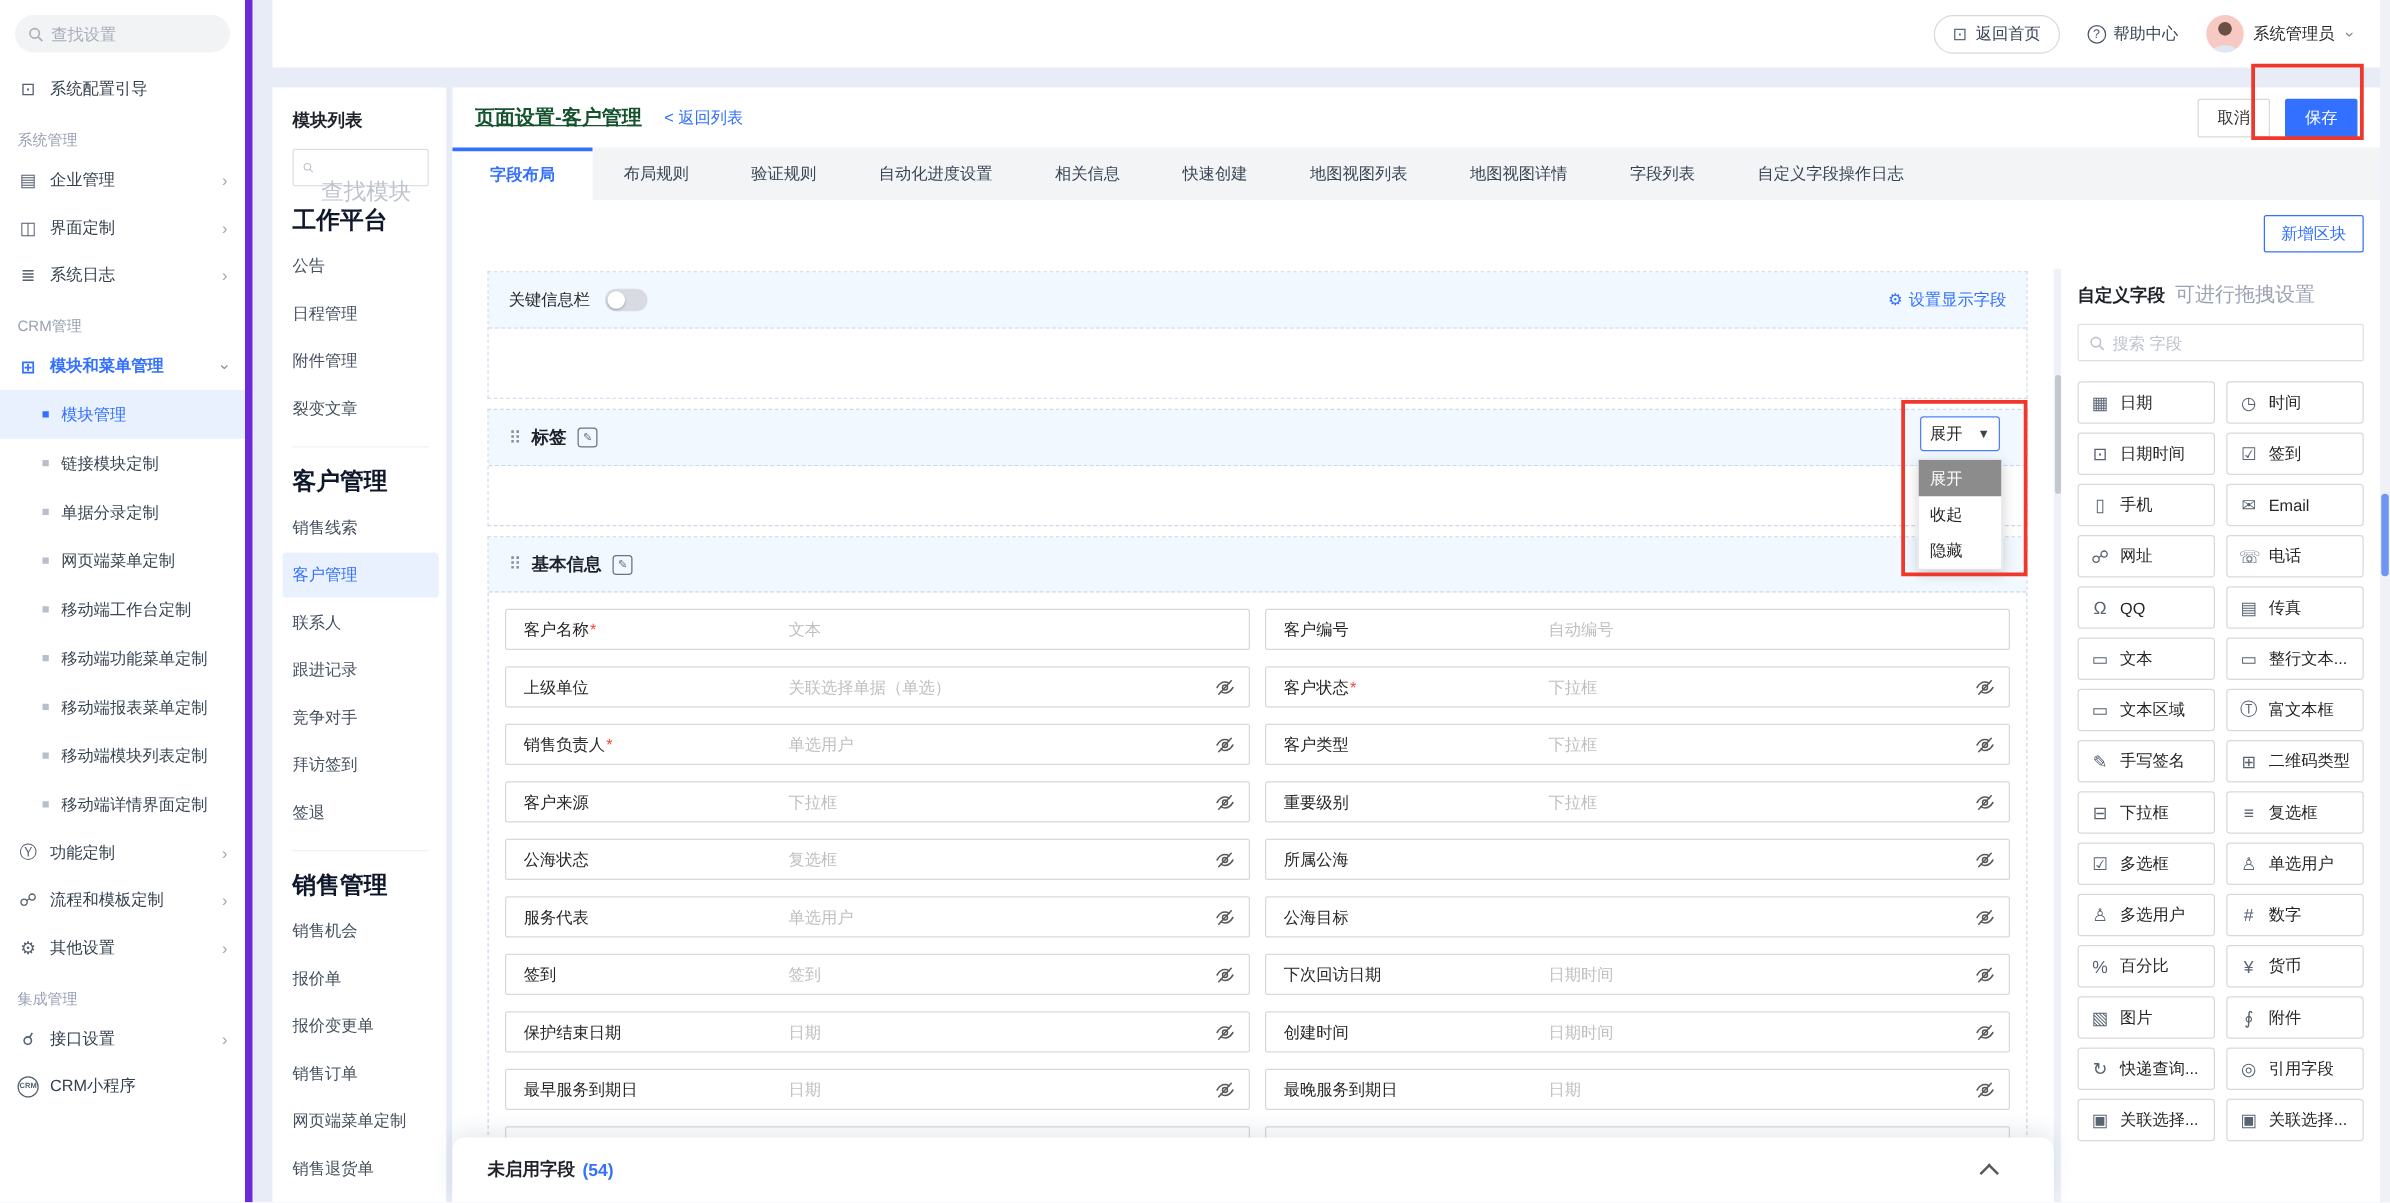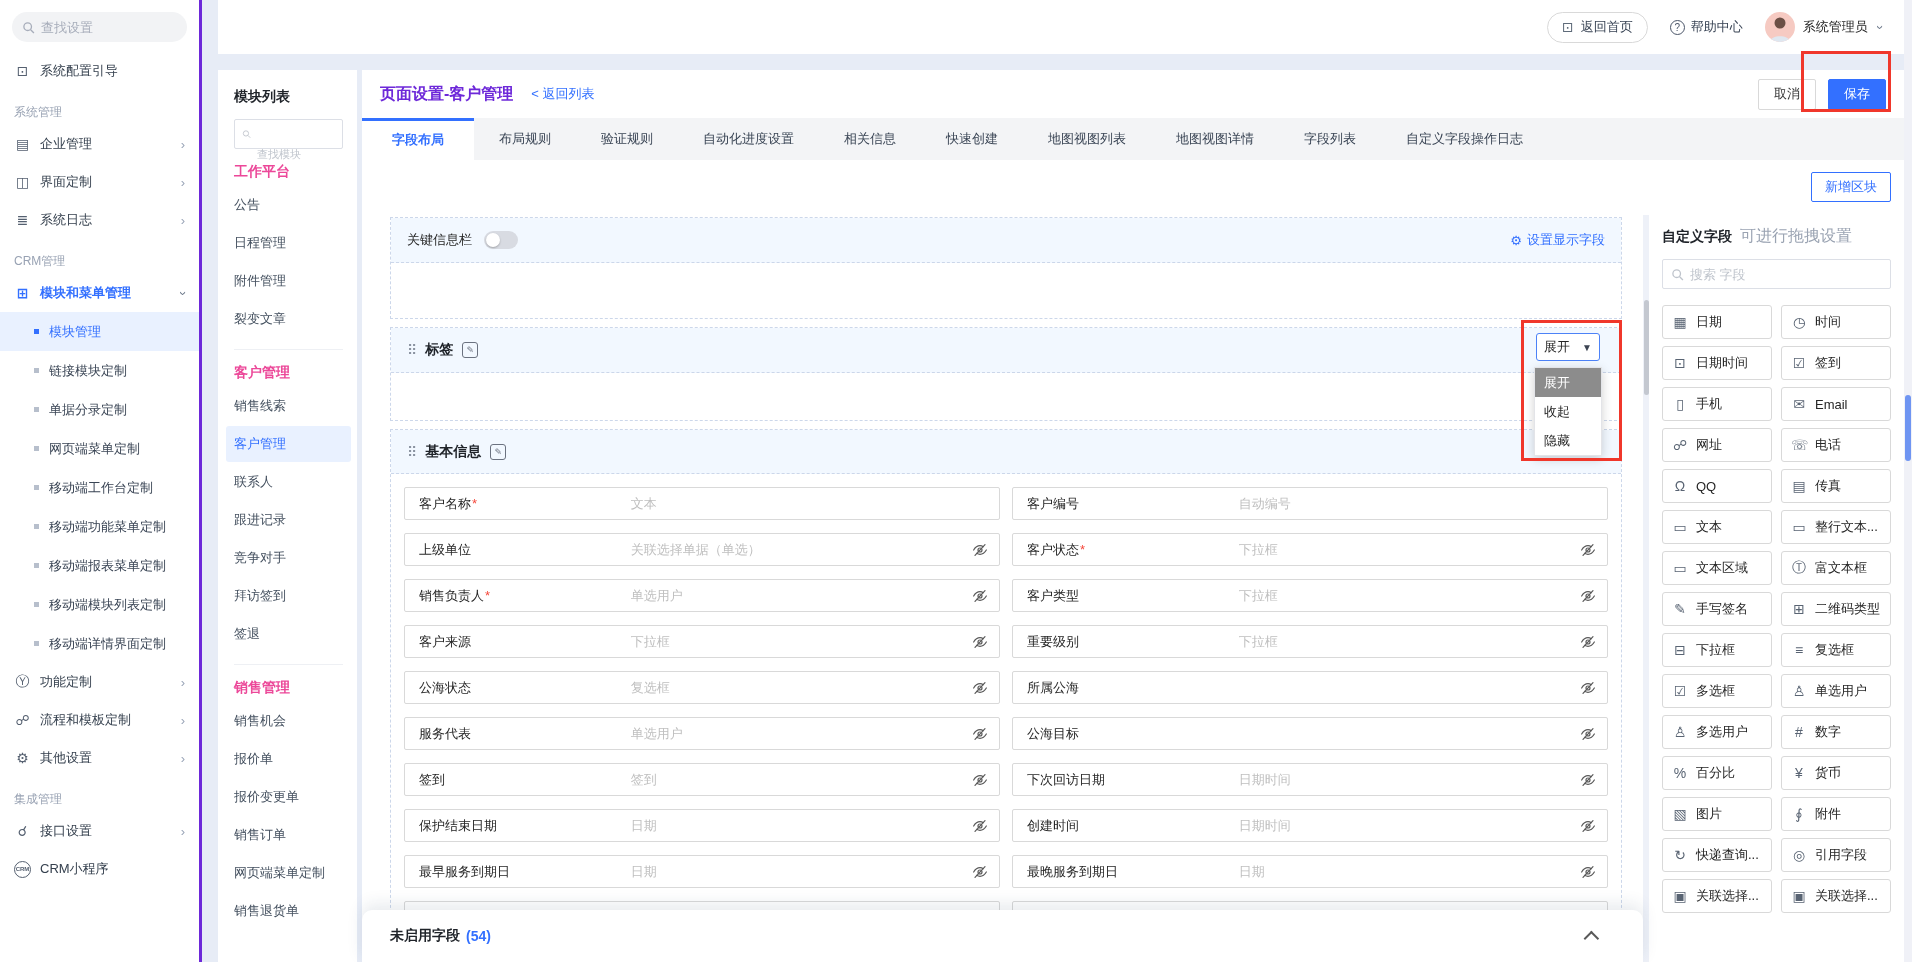--- a/index.html
+++ b/index.html
@@ -1,21 +1,21 @@
 <!DOCTYPE html>
 <html><head>
 <meta charset="utf-8">
 <style>
   * { margin:0; padding:0; box-sizing:border-box; }
   html,body { width:1912px; height:962px; overflow:hidden; }
   body { font-family:"Liberation Sans","DejaVu Sans",sans-serif; font-size:13px; color:#262626; }
   .app { position:relative; width:1912px; height:962px; background:#e7ecf6; overflow:hidden; }
 
   
-  .sidebar { position:absolute; left:0; top:0; width:202px; height:962px; background:#fff; border-right:3px solid #6d28d9; padding:12px 12px 0; overflow:hidden; }
+  .sidebar { position:absolute; left:0; top:0; width:202px; height:962px; background:#fff; border-right:6px solid #6d28d9; padding:12px 12px 0; overflow:hidden; }
   .s-search { display:flex; align-items:center; gap:6px; height:30px; background:#f2f3f5; border-radius:15px; padding:0 10px; color:#a7adba; }
   .s-search input { border:0; background:transparent; outline:none; width:120px; font-size:13px; color:#333; font-family:inherit; }
   .s-search input::placeholder { color:#a7adba; }
   .srow { display:flex; align-items:center; gap:9px; height:38px; color:#35404e; cursor:pointer; padding:0 2px; }
   .srow .s-ic { width:17px; text-align:center; color:#556070; font-size:14px; flex:none; }
   .sgroup-label { color:#98a2b3; font-size:12px; margin:14px 2px 4px; }
   .srow .arr { margin-left:auto; color:#9aa5b8; font-size:13px; }
   .srow.parent-active { color:#3370ff; font-weight:bold; }
   .srow.parent-active .s-ic { color:#3370ff; }
   .chev-d { margin-left:auto; color:#6f7b8c; display:inline-block; transform:rotate(90deg); font-weight:normal; }
@@ -32,32 +32,32 @@
   .help { display:flex; align-items:center; gap:6px; color:#394455; cursor:pointer; }
   .help-ic { width:15px; height:15px; border:1px solid #4a5568; border-radius:50%; font-size:10px; display:flex; align-items:center; justify-content:center; color:#4a5568; }
   .user { display:flex; align-items:center; gap:8px; cursor:pointer; }
   .avatar { width:30px; height:30px; border-radius:50%; background:#f6cac2; overflow:hidden; flex:none; }
   .user .chev-d { margin-left:2px; }
 
   
   .module-panel { position:absolute; left:218px; top:70px; width:139px; height:892px; background:#fff; padding:18px 14px 12px 16px; overflow:hidden; }
   .mp-title { font-size:14px; font-weight:bold; color:#1f2329; }
   .m-search { display:flex; align-items:center; gap:6px; height:30px; border:1px solid #dcdfe6; border-radius:2px; padding:0 7px; margin:13px 0 6px; color:#bfc4cc; }
-  .m-search input { border:0; outline:none; width:78px; font-size:11px; background:transparent; font-family:inherit;margin-top:39px; }
+  .m-search input { border:0; outline:none; width:78px; font-size:18px; background:transparent; font-family:inherit;margin-top:39px; }
   .m-search input::placeholder { color:#bfc4cc; }
   .module-group { padding-top:8px; }
   .module-group + .module-group { border-top:1px solid #eef0f4; margin-top:12px; padding-top:14px; }
-  .mg-title { font-weight:bold; font-size:14px; color:#ec4899; margin-bottom:6px; }
+  .mg-title { font-weight:bold; font-size:19px; color:#0f172a; margin-bottom:6px; }
   .m-item { height:36px; display:flex; align-items:center; color:#44505f; cursor:pointer; border-radius:3px; padding:0 8px; margin:2px -8px 2px -8px; }
   .m-item.active { background:#e9f1ff; color:#3370ff; }
 
   
   .main { position:absolute; left:362px; top:70px; width:1550px; height:892px; background:#fff; }
   .page-head { height:48px; display:flex; align-items:center; padding:0 26px 0 18px; }
-  .page-title { font-size:16px; font-weight:bold; color:#6d28d9; }
+  .page-title { font-size:16px; font-weight:bold; color:#14532d;text-decoration:underline; }
   .back-link { color:#3370ff; margin-left:18px; cursor:pointer; }
   .head-actions { margin-left:auto; display:flex; gap:12px; }
   .btn { height:31px; border-radius:2px; padding:0 15px; display:flex; align-items:center; cursor:pointer; font-size:13px; }
   .btn-plain { border:1px solid #d9d9d9; background:#fff; color:#333; }
   .btn-primary { background:#3370ff; color:#fff; border:1px solid #3370ff; }
   .tabbar { height:42px; background:#f3f4f6; display:flex; }
   .tab { padding:0 25px; line-height:42px; color:#3a4555; cursor:pointer; white-space:nowrap; }
   .tab.active { background:#fff; color:#3370ff; font-weight:bold; border-top:3px solid #3370ff; line-height:38px; padding:0 30px; }
 
   

